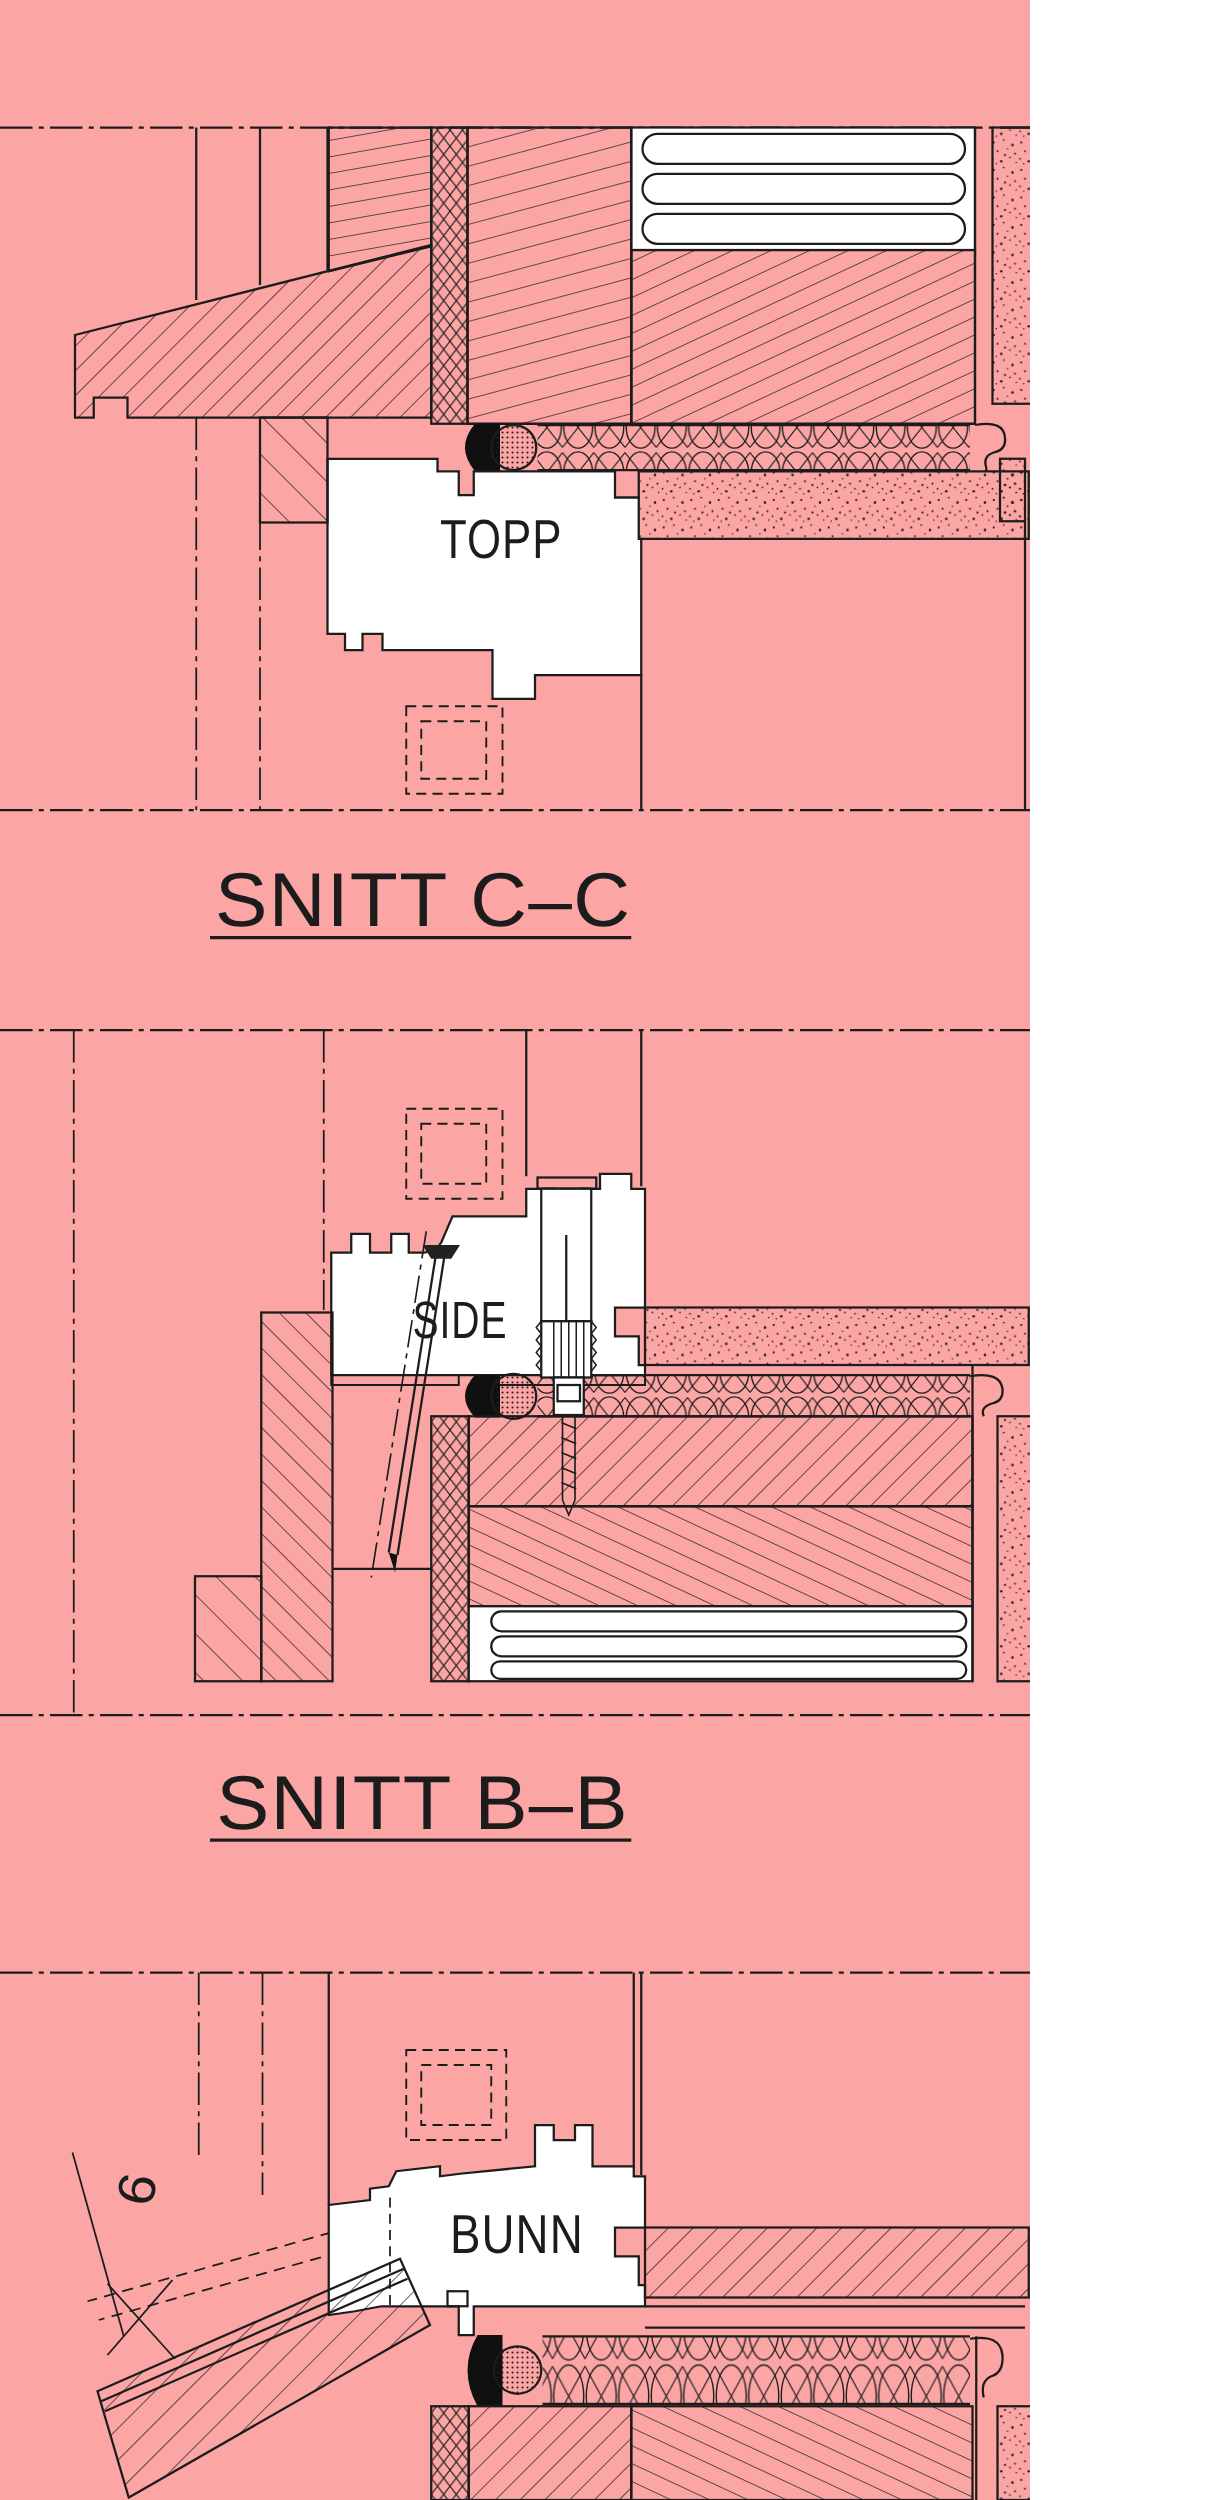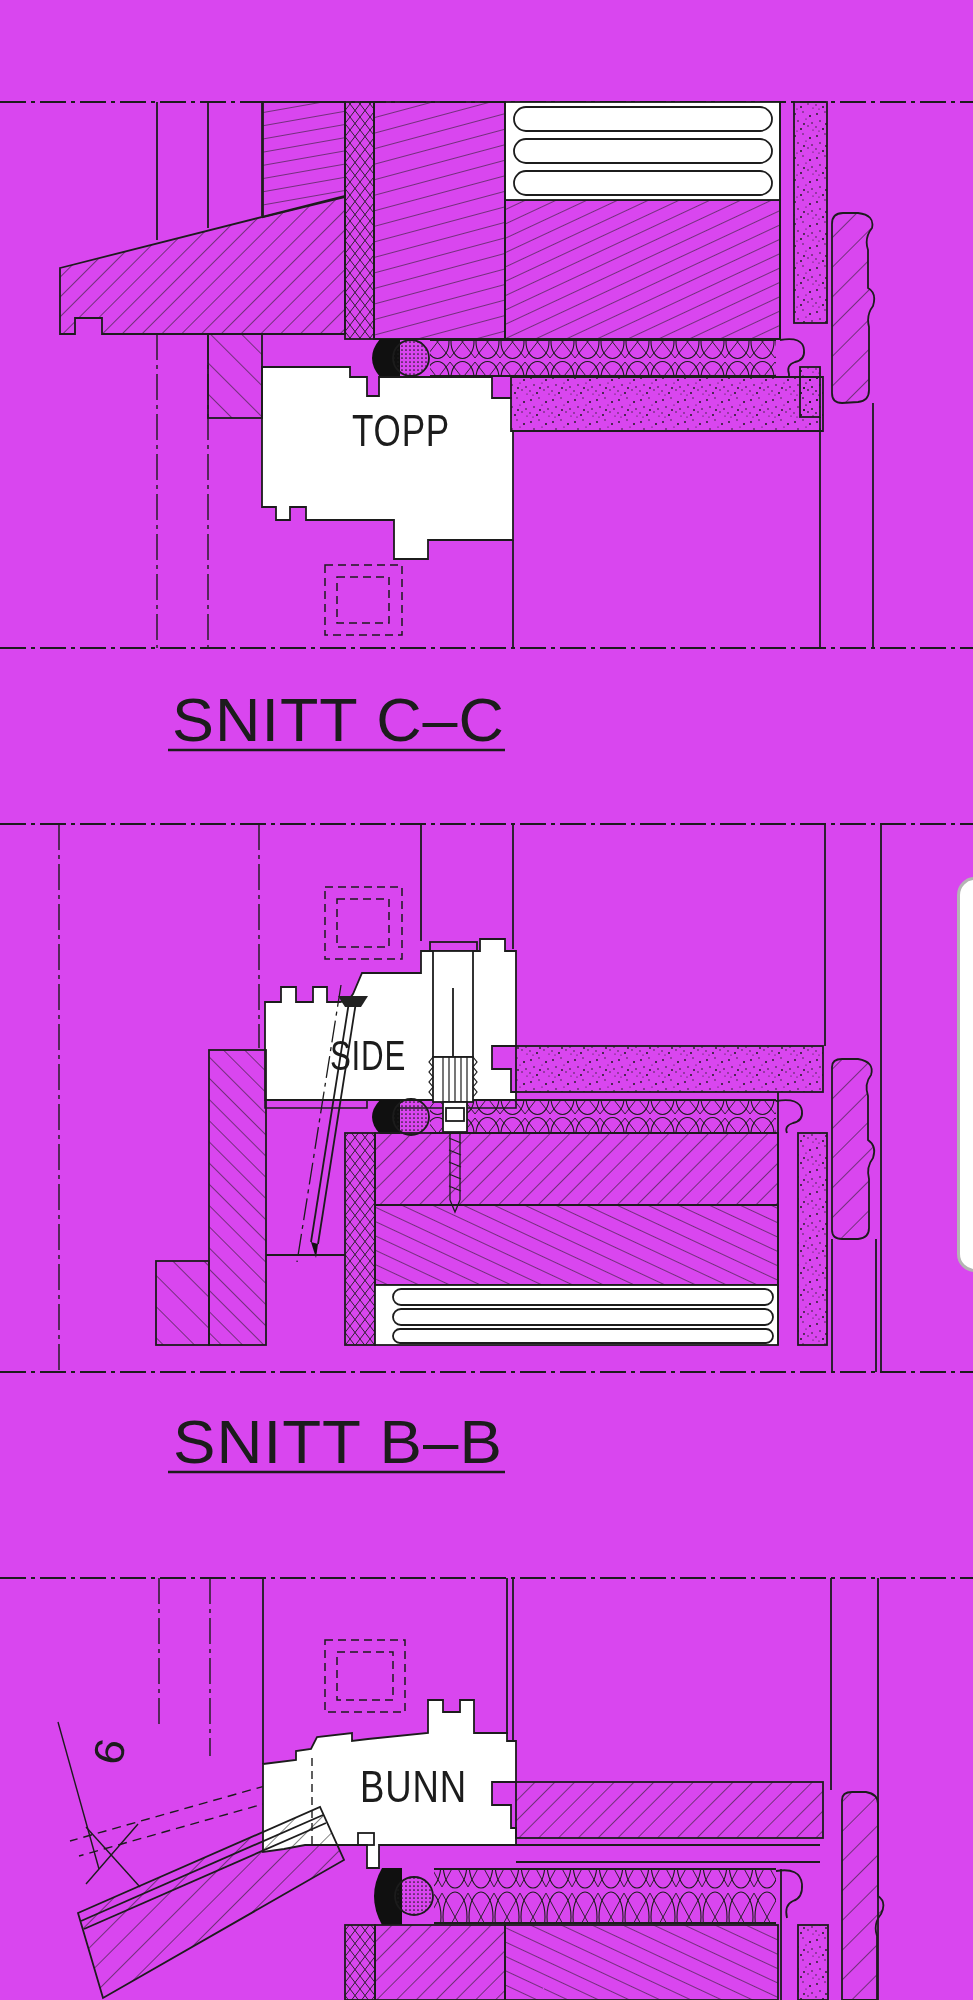--- a/index.html
+++ b/index.html
@@ -1,16 +1,16 @@
 <!DOCTYPE html>
 <html><head>
 <meta charset="utf-8">
 <style>
   html,body{margin:0;padding:0;background:#ffffff;}
-  .canvas{position:relative;width:973px;height:2000px;background:#d946ef;overflow:hidden;
+  .canvas{position:relative;width:824px;height:2000px;background:#fca5a5;overflow:hidden;
           font-family:"Liberation Sans",sans-serif;}
   svg{position:absolute;left:0;top:0;}
   .cadtext{font-family:"Liberation Sans",sans-serif;fill:#1c1c1c;letter-spacing:1px;}
   .scroll-thumb{position:absolute;left:957px;top:877px;width:46px;height:395px;
     background:#ffffff;border:3px solid #b4b4b4;border-radius:18px;box-sizing:border-box;}
 </style>
 </head>
 <body>
 
 <div class="canvas">

